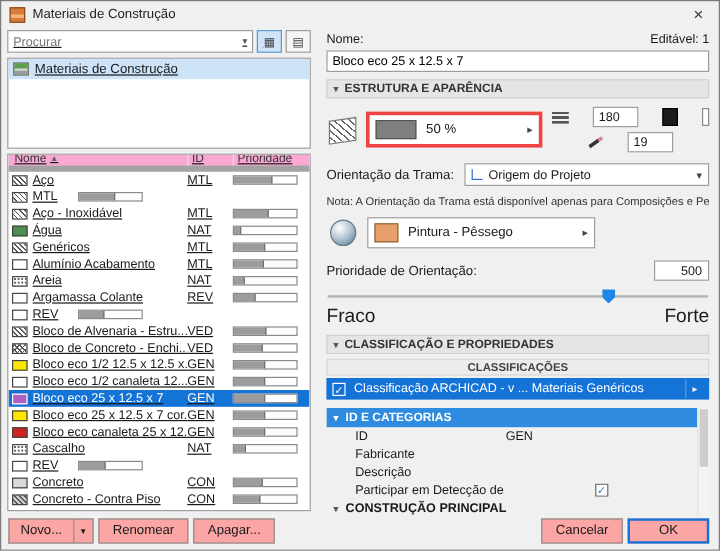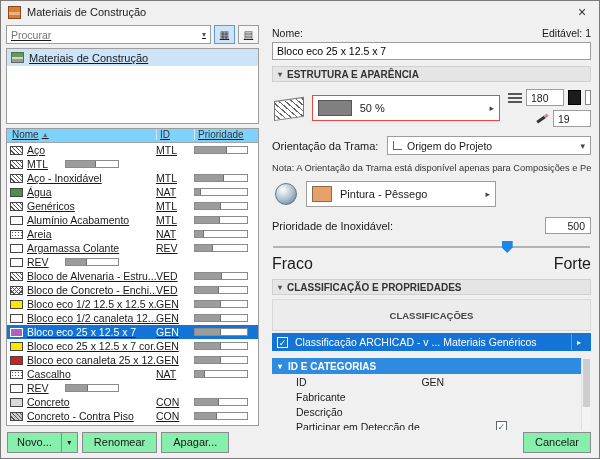--- a/index.html
+++ b/index.html
@@ -26,21 +26,21 @@
   .mini-chevron { color:#555; font-size:8px; }
   .view-btn { width:21px; height:19px; border:1px solid #9d9d9d; background:#f6f6f6; display:flex; align-items:center; justify-content:center; font-size:10px; color:#444; cursor:pointer; }
   .view-btn.active { background:#cfe4f7; border-color:#5b9bd5; }
   .tree-box { height:76px; background:#fff; border:1px solid #9d9d9d; margin-bottom:4px; overflow:hidden; flex:0 0 auto; }
   .tree-row { height:17px; display:flex; align-items:center; gap:5px; padding:0 4px; background:#cce3f8; cursor:pointer; }
   .stack-icon { width:13px; height:11px; background:#cfd8cf; border:1px solid #5a6a5a; position:relative; }
   .stack-icon::before { content:""; position:absolute; left:0; right:0; top:0; height:4px; background:#5f9e4f; }
   .stack-icon::after { content:""; position:absolute; left:0; right:0; bottom:0; height:3px; background:#9a9a9a; }
 
   .table { flex:1; border:1px solid #9d9d9d; background:#fff; display:flex; flex-direction:column; overflow:hidden; min-height:0; }
-  .thead { height:14px; flex:0 0 14px; background:#7dd3fc; border-bottom:1px solid #a3a3a3; display:flex; align-items:flex-start; font-size:10px; color:#333; }
+  .thead { height:14px; flex:0 0 14px; background:#f9a8d4; border-bottom:5px solid #a3a3a3; display:flex; align-items:flex-end; font-size:10px; color:#333; }
   .col-name { flex:1; padding-left:5px; display:flex; align-items:center; gap:3px; }
   .sort-glyph { font-size:7px; color:#666; }
   .col-id { width:38px; border-left:1px solid #e2e2e2; padding-left:3px; }
   .col-pri { width:64px; border-left:1px solid #e2e2e2; padding-left:3px; }
   .tbody { flex:1; overflow:hidden; }
   .mat-row { height:14px; display:flex; align-items:center; font-size:10.5px; cursor:pointer; }
   .swatch { width:13px; height:9px; border:1px solid #444; margin:0 4px 0 3px; flex:0 0 13px; background:#fff; }
   .hatch { background-image:repeating-linear-gradient(45deg, transparent 0 2px, #555 2px 3px); }
   .cross { background-image:repeating-linear-gradient(45deg, transparent 0 2px, #555 2px 3px),
                             repeating-linear-gradient(-45deg, transparent 0 2px, #555 2px 3px); }
@@ -57,25 +57,25 @@
   .right { flex:1; display:flex; flex-direction:column; padding:2px 8px 0 9px; min-width:0; }
   .name-row { display:flex; justify-content:space-between; font-size:10.5px; margin:2px 0 3px; flex:0 0 auto;gap:44px; }
   .name-input { height:18px; border:1px solid #9d9d9d; background:#fff; padding:0 4px; font:inherit; font-size:10.5px; width:100%; outline:none; }
   .sec-header { height:16px; background:#e5e5e5; border:1px solid #d0d0d0; display:flex; align-items:center; gap:5px; padding:0 5px; font-weight:bold; font-size:10px; color:#333; margin-top:6px; flex:0 0 auto; cursor:pointer; }
   .sec-chev { font-size:8px; color:#555; }
 
   .fill-row { display:flex; margin-top:7px; gap:8px; align-items:center; flex:0 0 auto; }
   .hatch-cube { width:30px; height:20px; border:1px solid #777; background:#fff;
     background-image:repeating-linear-gradient(45deg, transparent 0 3px, #666 3px 4px);
     transform:skewY(-8deg); margin:2px 0 0 2px; }
-  .fill-combo { width:190px; height:26px; border:1px solid #ef4444; background:#fff; display:flex; align-items:center; gap:8px; padding:12px 5px; cursor:pointer; }
+  .fill-combo { width:190px; height:26px; border:3px solid #ef4444; background:#fff; display:flex; align-items:center; gap:8px; padding:12px 5px; cursor:pointer; }
   .fill-swatch { width:34px; height:16px; background:#808080; border:1px solid #555; }
   .combo-arrow { margin-left:auto; color:#444; font-size:9px; }
   .pen-group { margin-left:auto; display:flex; flex-direction:column; gap:4px; }
-  .pen-row { display:flex; align-items:center; gap:4px; justify-content:flex-end; }
+  .pen-row { display:flex; align-items:center; gap:20px; justify-content:center; }
   .layers-icon { width:14px; height:10px; background:repeating-linear-gradient(180deg, #555 0 2px, transparent 2px 4px); }
   .pencil-icon { width:13px; height:3px; background:linear-gradient(90deg, #333 0 70%, #c89 70%); transform:rotate(-35deg); }
   .pen-box { width:38px; height:17px; border:1px solid #9d9d9d; background:#fff; display:flex; align-items:center; padding:0 4px; font-size:10.5px; }
   .chip-dark { width:13px; height:15px; background:#1c1c1c; border:1px solid #000; }
   .chip-light { width:6px; height:15px; background:#fff; border:1px solid #888; }
 
   .orient-row { display:flex; align-items:center; margin-top:9px; flex:0 0 auto; }
   .orient-combo { margin-left:auto; width:204px; height:19px; border:1px solid #9d9d9d; background:#fff; display:flex; align-items:center; gap:5px; padding:0 5px; cursor:pointer; font-size:10.5px; }
   .origin-icon { width:9px; height:9px; border-left:1.5px solid #2a6fd0; border-bottom:1.5px solid #2a6fd0; }
   .note { font-size:9.3px; color:#333; margin-top:8px; white-space:nowrap; overflow:hidden; flex:0 0 auto; }
@@ -87,21 +87,21 @@
   .surface-swatch { width:20px; height:16px; border:1px solid #8a6a4a; background:#e8a06a; }
 
   .pri-row { display:flex; align-items:center; margin-top:10px; flex:0 0 auto; }
   .pri-value { margin-left:auto; width:46px; height:17px; border:1px solid #9d9d9d; background:#fff; display:flex; align-items:center; justify-content:flex-end; padding:0 5px; font-size:10.5px; }
   .slider { position:relative; height:13px; margin-top:6px; flex:0 0 auto; }
   .slider-track { position:absolute; left:1px; right:1px; top:6px; height:2px; background:#b3b3b3; }
   .slider-handle { position:absolute; top:1px; width:11px; height:12px; background:#1e86e8; cursor:pointer;
     clip-path:polygon(0 0, 100% 0, 100% 55%, 50% 100%, 0 55%); }
   .weak-strong { display:flex; justify-content:space-between; font-size:16px; margin-top:2px; flex:0 0 auto; }
 
-  .class-sub { height:32px; background:#ececec; border:1px solid #d8d8d8; display:flex; align-items:center; justify-content:center; font-size:9.5px; font-weight:bold; color:#444; margin-top:4px; flex:0 0 auto; }
+  .class-sub { height:14px; background:#ececec; border:1px solid #d8d8d8; display:flex; align-items:center; justify-content:center; font-size:9.5px; font-weight:bold; color:#444; margin-top:4px; flex:0 0 auto; }
   .class-row { height:18px; background:#1473d6; color:#fff; display:flex; align-items:center; gap:7px; padding:0 5px; margin-top:2px; font-size:10.5px; flex:0 0 auto; cursor:pointer; }
   .class-check { width:11px; height:11px; border:1px solid #fff; background:#1473d6; color:#fff; font-size:9px; line-height:10px; text-align:center; flex:0 0 11px; }
   .class-text { white-space:nowrap; overflow:hidden; }
   .class-arrow-btn { margin-left:auto; width:15px; height:16px; border-left:1px solid #5e9fe2; display:flex; align-items:center; justify-content:center; font-size:8px; cursor:pointer; }
 
   .props-wrap { flex:1; margin-top:7px; display:flex; min-height:0; }
   .props { flex:1; overflow:hidden; min-width:0; }
   .idcat-header { height:16px; background:#2f8be0; color:#fff; font-weight:bold; font-size:10px; display:flex; align-items:center; gap:6px; padding:0 6px; cursor:pointer; }
   .idcat-header .sec-chev { color:#fff; }
   .prop-row { height:15px; display:flex; align-items:center; font-size:10.5px; padding-left:24px; }
@@ -113,21 +113,21 @@
   .chain-icon { position:relative; width:14px; height:9px; flex:0 0 14px; }
   .chain-icon::before, .chain-icon::after { content:""; position:absolute; top:1px; width:7px; height:6px; border:1px solid #777; border-radius:50%; }
   .chain-icon::before { left:0; } .chain-icon::after { left:5px; }
   .prop-row.linked { padding-left:8px; gap:4px; }
   .prop-row.linked .prop-label { width:calc(44% - 2px); flex:0 0 auto; }
   .scrollbar { width:10px; flex:0 0 10px; background:#f3f3f3; border-left:1px solid #e0e0e0; position:relative; }
   .scroll-thumb { position:absolute; top:1px; left:1px; right:1px; height:48px; background:#cdcdcd; cursor:pointer; }
 
   
   .footer { flex:0 0 28px; display:flex; align-items:center; padding:0 8px 4px 6px; gap:4px; }
-  .btn { height:21px; border:1px solid #8a8a8a; background:#86efac; padding:0 11px; font-size:11px; display:flex; align-items:center; justify-content:center; cursor:pointer; color:#1a1a1a; }
+  .btn { height:21px; border:1px solid #8a8a8a; background:#fca5a5; padding:0 11px; font-size:11px; display:flex; align-items:center; justify-content:center; cursor:pointer; color:#1a1a1a; }
   .split { display:flex; }
   .split .btn-main { border-right:0; padding:0 9px; }
   .split .btn-drop { width:17px; padding:0; font-size:8px; }
   .spacer { flex:1; }
   .btn-ok { border:2px solid #1473d6; padding:0 24px; }
 </style>
 </head>
 <body>
 
 <div class="window">
@@ -435,21 +435,21 @@
       <div class="surface-row">
         <span class="sphere-icon"></span>
         <div class="surface-combo">
           <span class="surface-swatch" style="background-color: rgb(232, 160, 106);"></span>
           <span>Pintura - Pêssego</span>
           <span class="combo-arrow">▸</span>
         </div>
       </div>
 
       <div class="pri-row">
-        <span>Prioridade de Inoxidável:</span>
+        <span>Prioridade de Orientação:</span>
         <div class="pri-value">
             <span>500</span>
           </div>
       </div>
       <div class="slider">
         <div class="slider-track"></div>
         <div class="slider-handle" style="left: 72%;"></div>
       </div>
       <div class="weak-strong">
         <span>Fraco</span>
@@ -517,15 +517,16 @@
 
   <div class="footer">
     <div class="split">
       <div class="btn btn-main">Novo...</div>
       <div class="btn btn-drop">▾</div>
     </div>
     <div class="btn">Renomear</div>
     <div class="btn">Apagar...</div>
     <div class="spacer"></div>
     <div class="btn">Cancelar</div>
+    <div class="btn btn-ok">OK</div>
   </div>
 
 </div>
 
 </body></html>

